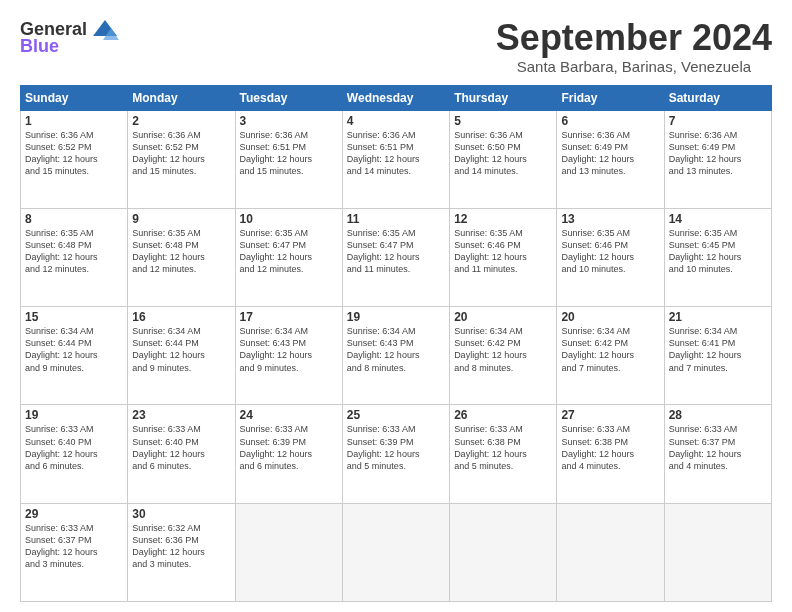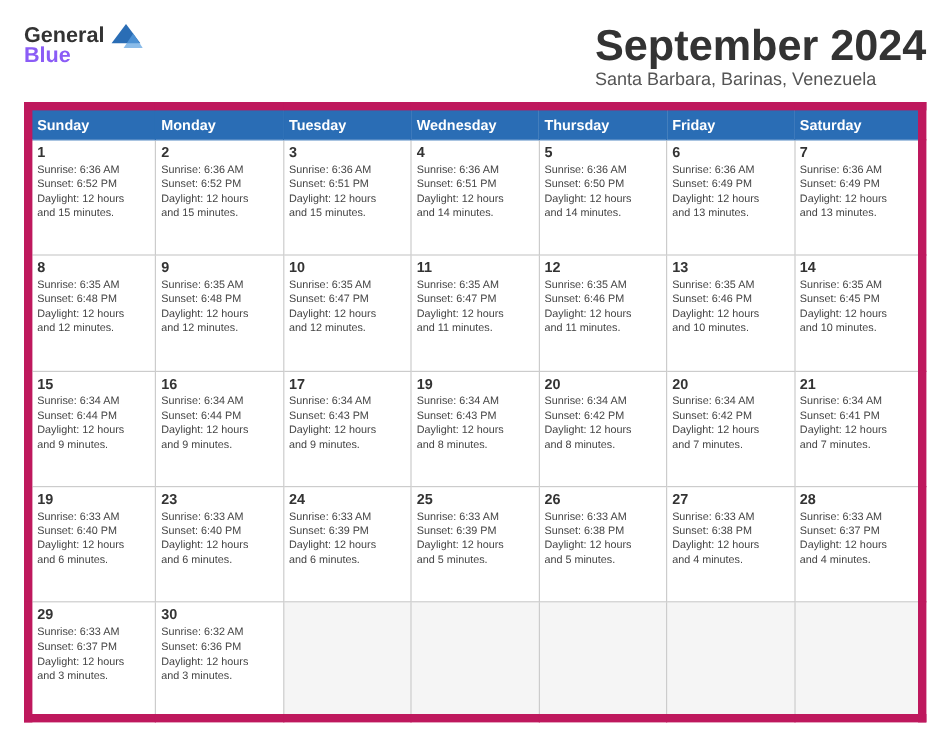--- a/index.html
+++ b/index.html
@@ -42,35 +42,35 @@
       font-size: 18px;
       font-weight: bold;
       color: #8b5cf6;
     }
     .logo-icon {
       width: 28px;
       height: 22px;
       margin-left: 2px;
     }
     .title-area {
-      text-align: left;
+      text-align: center;
     }
     .month-title {
       font-size: 36px;
       font-weight: bold;
       color: #333;
       line-height: 1.1;
     }
     .location {
       font-size: 15px;
       color: #555;
     }
     .calendar {
       flex: 1;
-      border: 7px solid #be185d;
+      border: 1px solid #be185d;
       border-collapse: collapse;
       width: 100%;
       table-layout: fixed;
     }
     .calendar th {
       background-color: #2a6db5;
       color: #fff;
       font-size: 12px;
       font-weight: bold;
       padding: 5px 4px;

